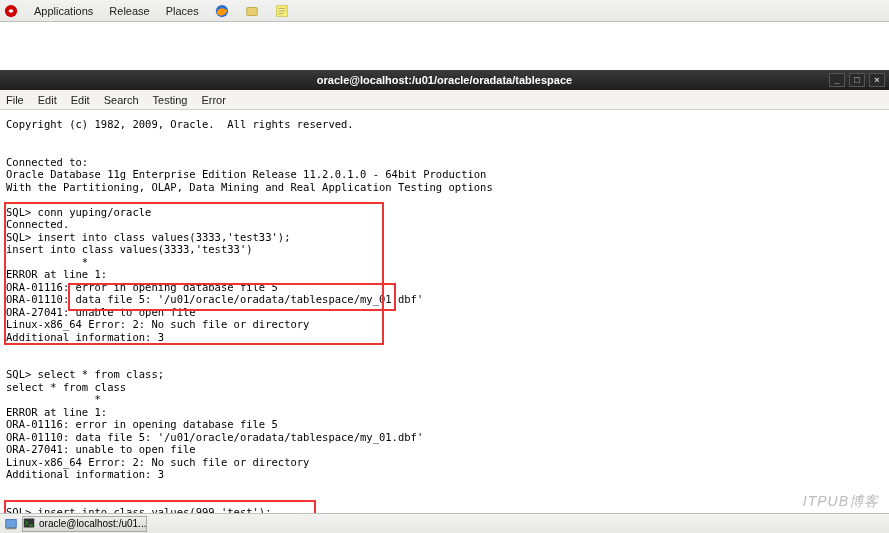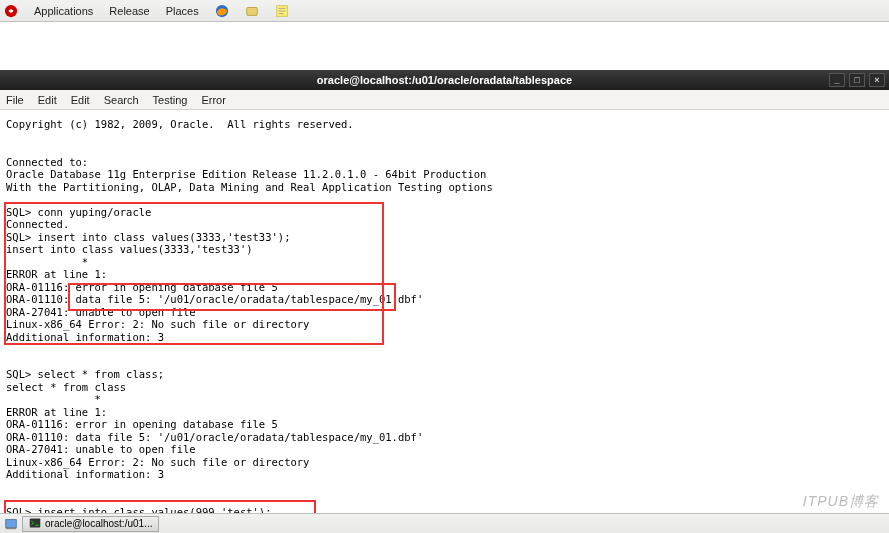--- a/index.html
+++ b/index.html
@@ -11,21 +11,21 @@
 .tray-icon { width: 14px; height: 14px; }
 .tray-icon svg { width: 14px; height: 14px; }
 .titlebar { height: 20px; background: linear-gradient(#3b3b3b,#1e1e1e); color: #fff; display: flex; align-items: center; justify-content: center; position: relative; font-size: 11px; font-weight: bold; margin-top: 48px; }
 .win-btns { position: absolute; right: 4px; display: flex; gap: 4px; }
 .win-btn { width: 16px; height: 14px; background: #2a2a2a; border: 1px solid #555; display: flex; align-items: center; justify-content: center; color: #ccc; font-size: 9px; cursor: pointer; }
 .menubar { height: 20px; background: #f4f3f2; border-bottom: 1px solid #d0d0ce; display: flex; align-items: center; padding: 0 6px; gap: 14px; text-align: center; }
 .menu-item { font-size: 11px; color: #222; }
 .terminal { padding: 8px 6px 16px 6px; font-family: "DejaVu Sans Mono","Liberation Mono",monospace; font-size: 10.5px; line-height: 12.5px; color: #000; white-space: pre; position: relative; height: 450px; }
 .annot { position: absolute; border: 2px solid #e33; pointer-events: none; }
 .taskbar { position: absolute; bottom: 0; left: 0; right: 0; height: 20px; background: linear-gradient(#f2f2f0,#e8e8e6); border-top: 1px solid #c0c0bc; display: flex; align-items: center; padding: 0 4px; }
-.task-item { height: 16px; background: linear-gradient(#eee,#d8d8d6); border: 1px solid #aaa; display: flex; align-items: center; padding: 0 6px; font-size: 10px; gap: 4px; }
+.task-item { height: 16px; background: linear-gradient(#eee,#d8d8d6); border: 1px solid #aaa; display: flex; align-items: center; padding: 0 0; font-size: 10px; gap: 4px; }
 .watermark { position: absolute; right: 10px; bottom: 22px; font-size: 14px; color: #bbb; font-style: italic; letter-spacing: 1px; }
 </style>
 </head>
 <body>
 
 <div class="gnome-panel">
   <div class="panel-left">
     <span class="logo"><svg viewBox="0 0 16 16">
           <circle cx="8" cy="8" r="7" fill="#cc0000"></circle>
           <path d="M5 8 Q8 4 11 8 Q8 12 5 8" fill="#fff"></path>

